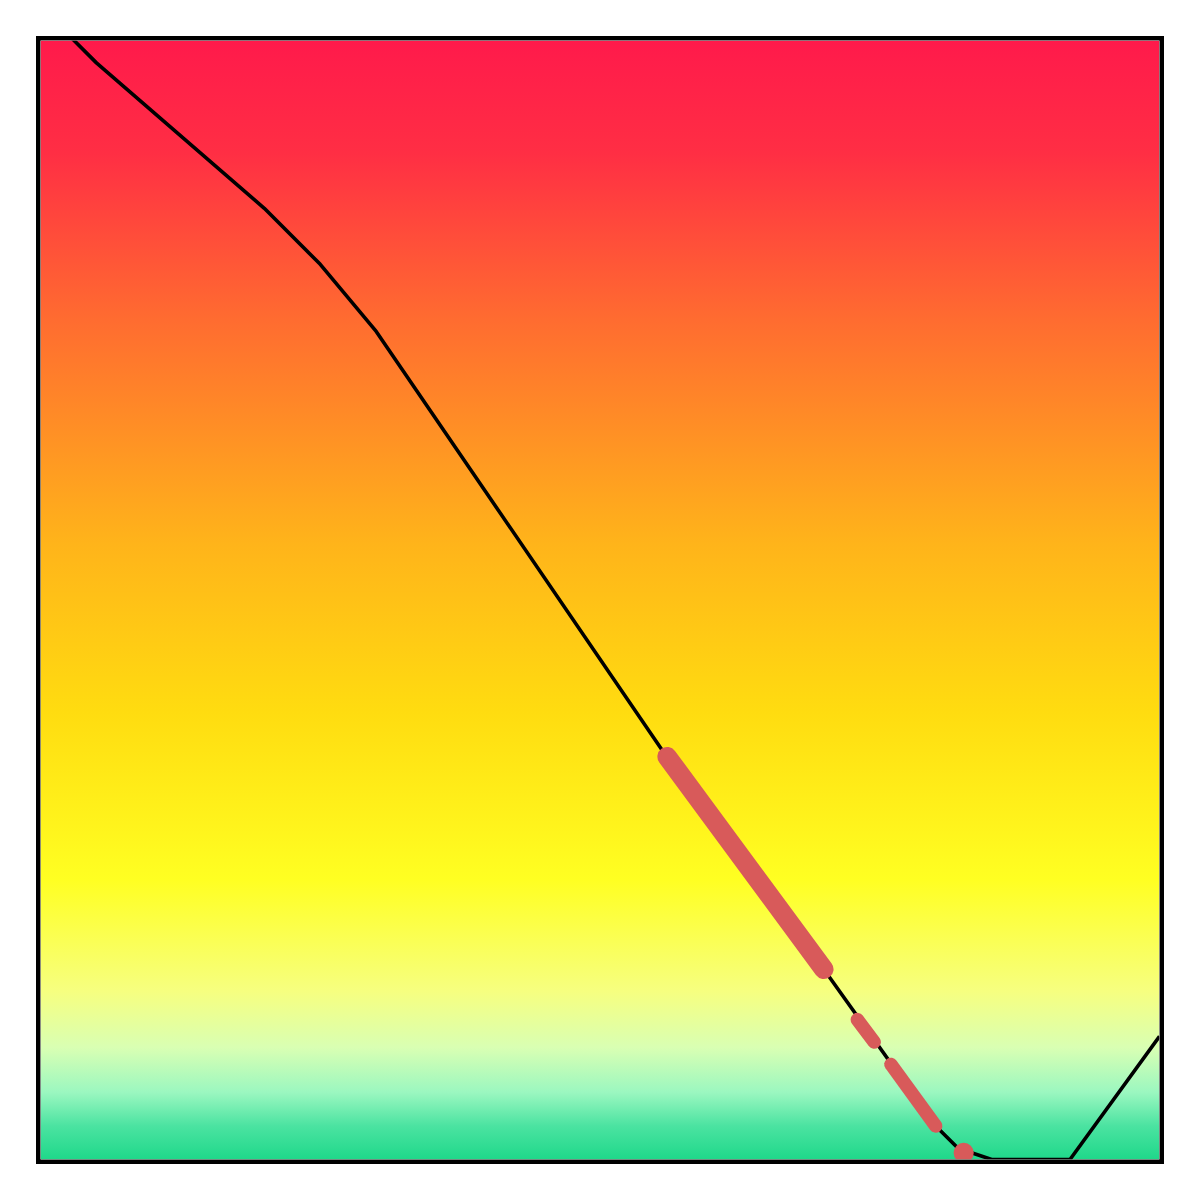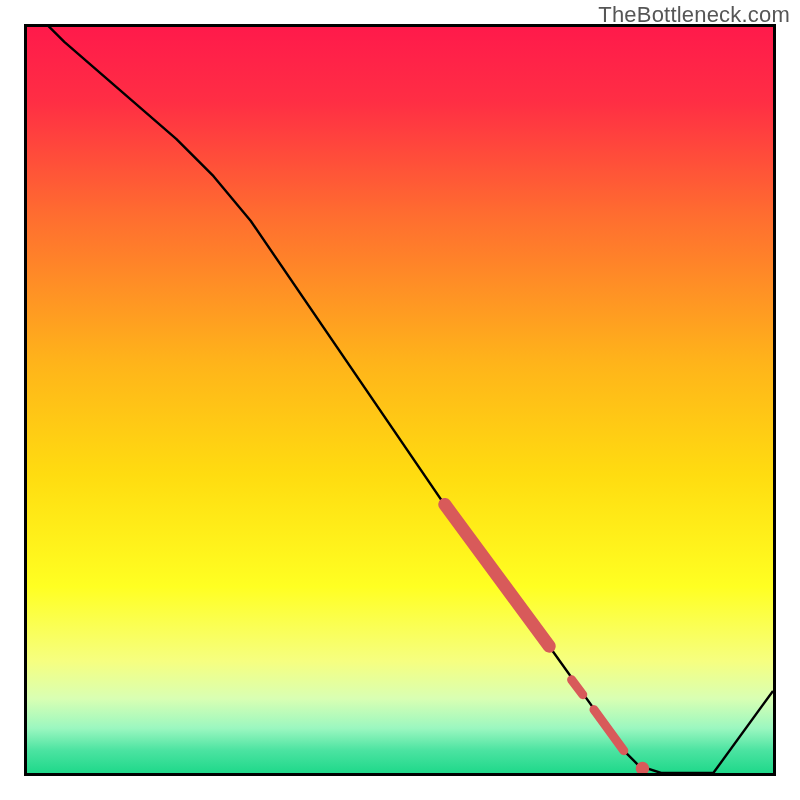--- a/index.html
+++ b/index.html
@@ -49,21 +49,20 @@
     inset: 0;
     width: 100%;
     height: 100%;
   }
 </style>
 </head>
 <body>
 
 <div class="chart-container">
   <div class="mask-top"></div>
-  <div class="watermark">TheBottleneck.com</div>
   <div class="axes-rect">
     <svg class="gradient-bg" viewBox="0 0 100 100" preserveAspectRatio="none">
       <defs>
         <linearGradient id="grad" x1="0" y1="0" x2="0" y2="1">
             <stop offset="0%" stop-color="#ff1a4b"></stop>
             <stop offset="10%" stop-color="#ff2e44"></stop>
             <stop offset="25%" stop-color="#ff6c30"></stop>
             <stop offset="45%" stop-color="#ffb41a"></stop>
             <stop offset="60%" stop-color="#ffdc10"></stop>
             <stop offset="75%" stop-color="#ffff22"></stop>

